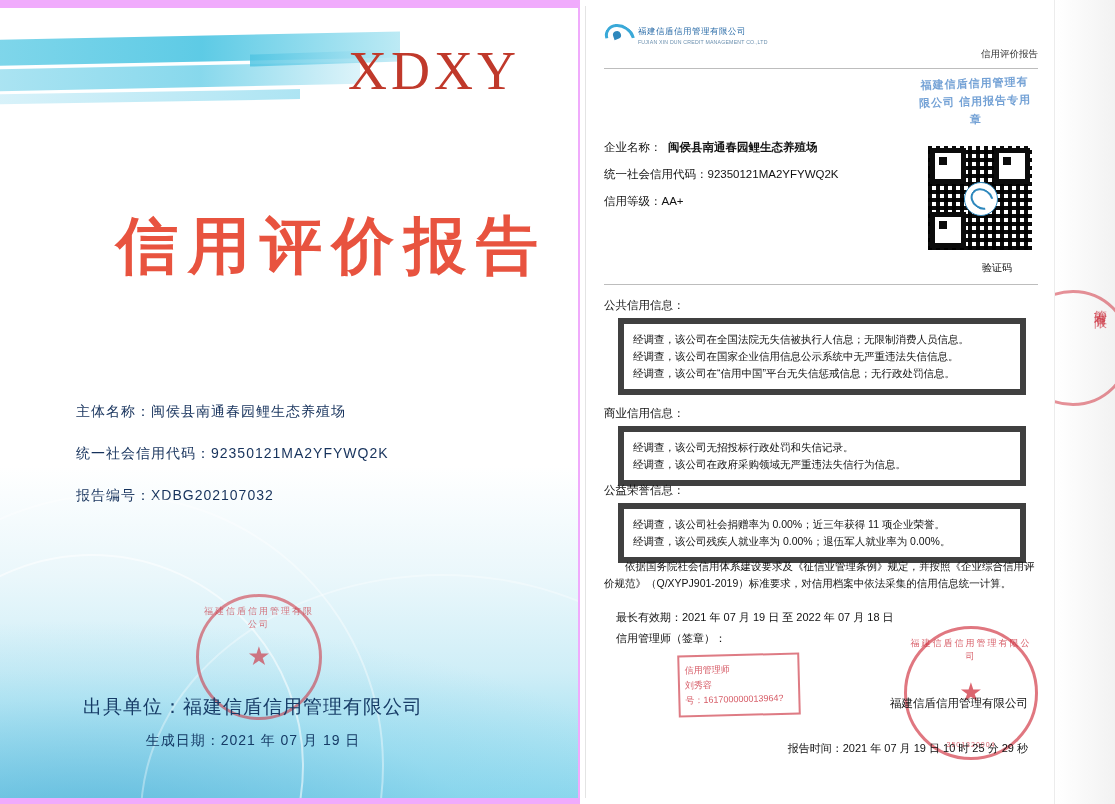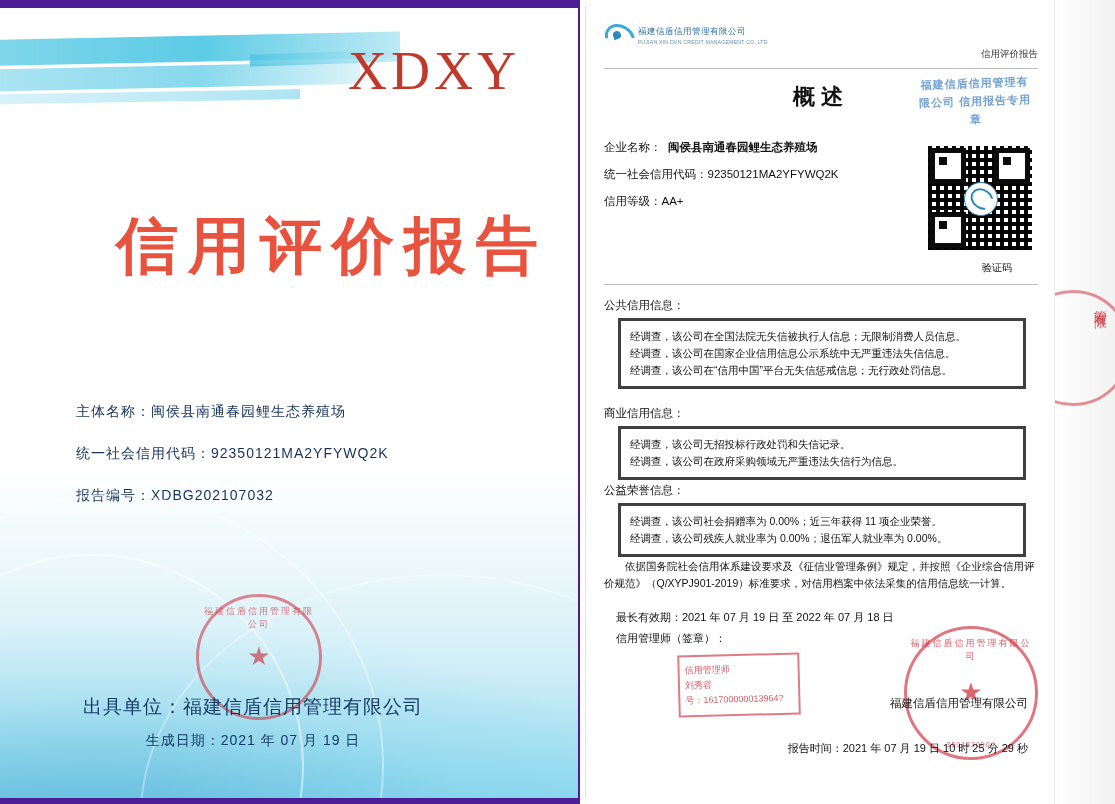--- a/index.html
+++ b/index.html
@@ -20,21 +20,21 @@
     width: 1115px;
     height: 804px;
   }
 
   
   .cover {
     position: absolute;
     left: 0; top: 0;
     width: 580px;
     height: 804px;
-    background: #4c1d95;
+    background: #f0abfc;
     overflow: hidden;
   }
   .cover-inner {
     position: absolute;
     left: 0; top: 8px;
     width: 578px;
     height: 790px;
     background: linear-gradient(180deg,#ffffff 0%,#ffffff 58%,#eaf7fb 72%,#cfeef7 84%,#a9e2f2 93%,#8ed8ee 100%);
     overflow: hidden;
   }
@@ -263,21 +263,21 @@
   .sec-label {
     position: absolute;
     left: 18px;
     font-size: 11.5px;
     color: #111;
   }
   .box {
     position: absolute;
     left: 32px;
     width: 408px;
-    border: 3px solid #404040;
+    border: 6px solid #404040;
     box-sizing: border-box;
     padding: 7px 9px;
     font-size: 10.5px;
     line-height: 17px;
     color: #111;
   }
   .sl1 { top: 292px; }
   .bx1 { top: 312px; }
   .sl2 { top: 400px; }
   .bx2 { top: 420px; }
@@ -467,21 +467,20 @@
           <div class="cn">福建信盾信用管理有限公司</div>
           <div class="en">FUJIAN XIN DUN CREDIT MANAGEMENT CO.,LTD</div>
         </div>
       </div>
       <div class="head-right">信用评价报告</div>
     </div>
     <div class="head-rule"></div>
 
     <div class="stamp-top">福建信盾信用管理有限公司 信用报告专用章</div>
 
-    <div class="rpt-title">概述</div>
 
     <div class="basic">
       <div>
         <span class="lbl">企业名称：</span>&nbsp;&nbsp;<span class="val val-b">闽侯县南通春园鲤生态养殖场</span>
       </div>
       <div>
         <span class="lbl">统一社会信用代码：</span><span class="val">92350121MA2YFYWQ2K</span>
       </div>
       <div>
         <span class="lbl">信用等级：</span><span class="val">AA+</span>

